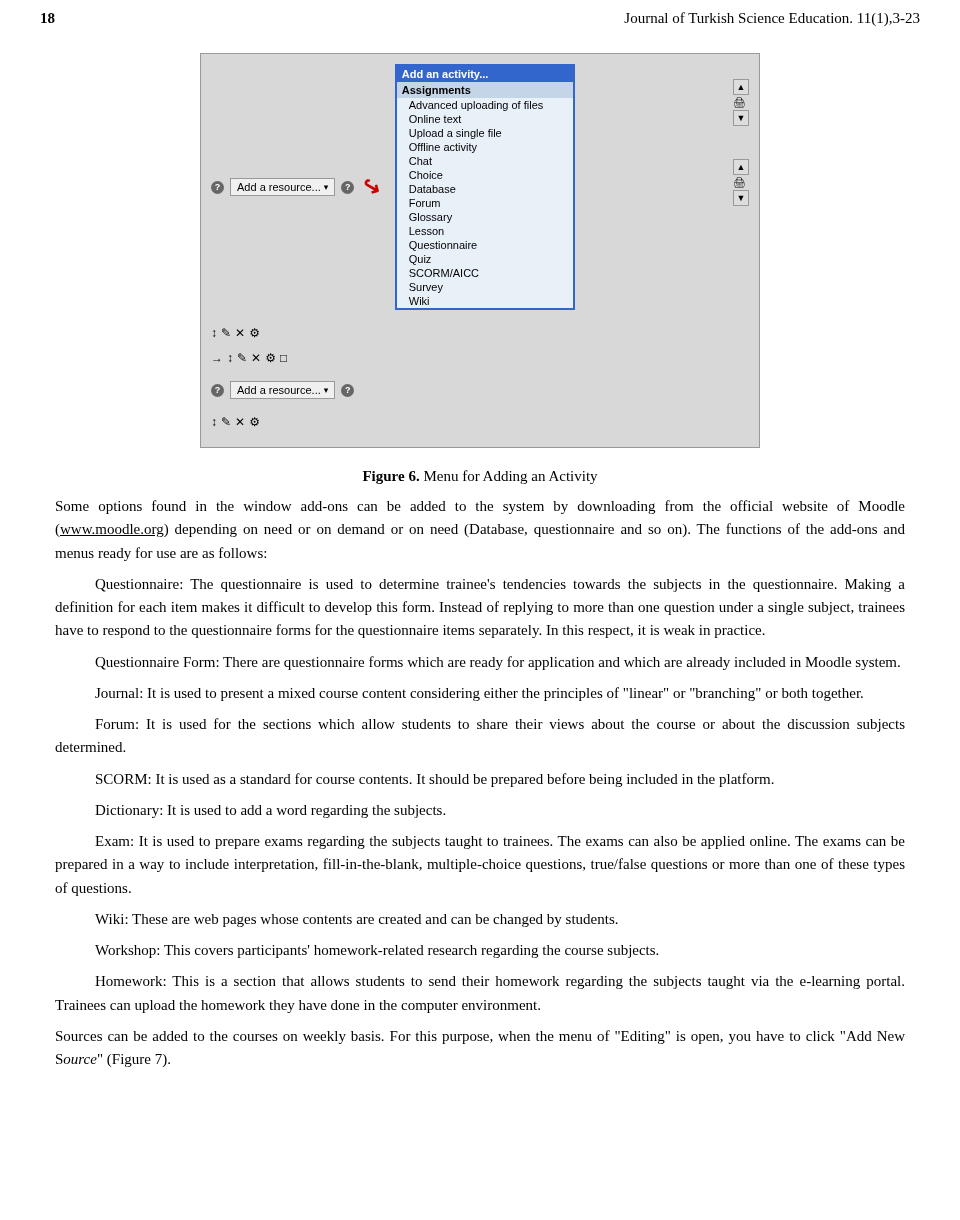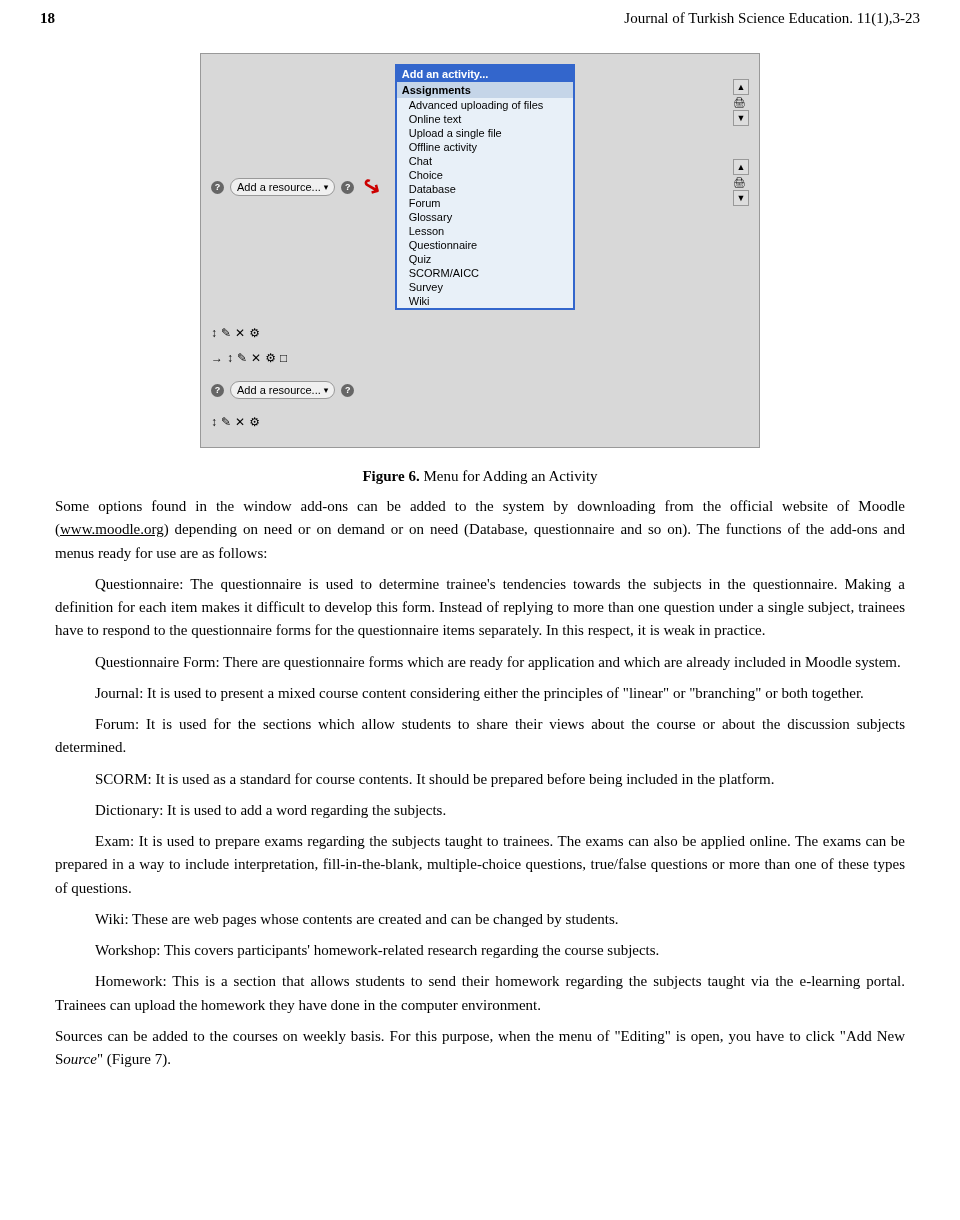--- a/index.html
+++ b/index.html
@@ -57,21 +57,21 @@
       align-items: center;
       gap: 6px;
       margin-bottom: 8px;
     }
 
     .add-resource-btn {
       display: inline-flex;
       align-items: center;
       background: #f0f0f0;
       border: 1px solid #999;
-      border-radius: 9px;
+      border-radius: 0;
       padding: 2px 6px;
       font-size: 11px;
       gap: 3px;
     }
 
     .question-mark {
       background: #666;
       color: #fff;
       border-radius: 50%;
       width: 13px;

